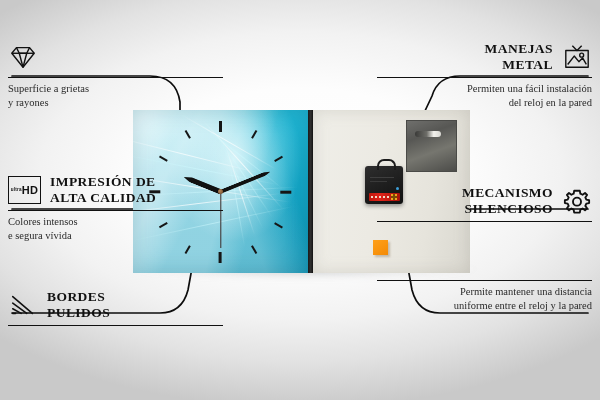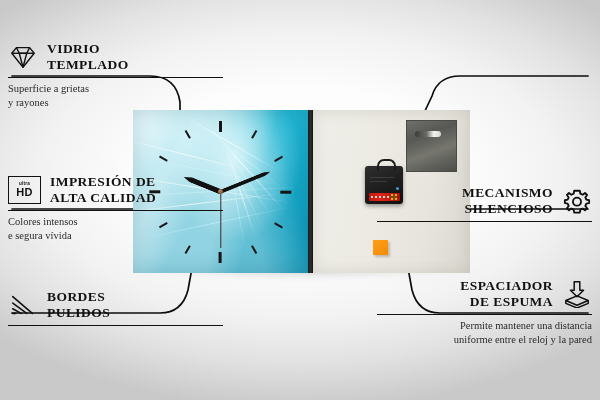--- a/index.html
+++ b/index.html
@@ -51,21 +51,21 @@
     white-space:pre-line;
   }
 
   
   .ico{width:30px;height:28px;flex:0 0 30px;display:block;}
   .ico svg{display:block;width:100%;height:100%;}
 
   .hd-badge{
     width:31px;height:26px;flex:0 0 31px;
     border:1.6px solid #111;
-    display:flex;flex-direction:column;align-items:center;justify-content:center;
+    display:flex;flex-direction:row;align-items:center;justify-content:center;
     line-height:1;
   }
   .hd-ultra{font-family:"Liberation Sans",sans-serif;font-size:4.6px;font-weight:700;letter-spacing:.2px;color:#111;}
   .hd-main{font-family:"Liberation Sans",sans-serif;font-size:11px;font-weight:700;letter-spacing:.3px;color:#111;margin-top:.5px;}
 
   
   #connectors{position:absolute;left:0;top:0;width:600px;height:400px;pointer-events:none;}
 
   
   #product{position:absolute;left:133px;top:110px;width:337px;height:163px;}
@@ -248,22 +248,20 @@
         <svg viewBox="0 0 32 30">
             <g fill="none" stroke="#111" stroke-width="1.5" stroke-linejoin="round">
           <path d="M4 11 L9 5 H23 L28 11 L16 26 Z"></path>
               <path d="M4 11 H28"></path>
           <path d="M9 5 L12 11 L16 26"></path>
               <path d="M23 5 L20 11 L16 26"></path>
               <path d="M12 11 H20"></path>
         </g>
           </svg>
       </span>
-      <span class="feat-title">VIDRIO
-TEMPLADO</span>
     </div>
     <div class="feat-rule"></div>
     <div class="feat-sub">Superficie a grietas
 y rayones</div>
   </div>
 
   <div class="feat left" style="top:173px;">
     <div class="feat-head">
       <span class="hd-badge">
         <span class="hd-ultra">ultra</span>
@@ -288,49 +286,55 @@
               <path d="M5 24 L8 24"></path>
         </g>
           </svg>
       </span>
       <span class="feat-title">BORDES
 PULIDOS</span>
     </div>
     <div class="feat-rule"></div>
   </div>
 
+  <div class="feat right" style="top:40px;">
+    <div class="feat-head">
+      <span class="ico">
+        <svg viewBox="0 0 32 30">
+            <g fill="none" stroke="#111" stroke-width="1.5" stroke-linejoin="round">
+          <path d="M11 3 L16 8 L21 3"></path>
+              <rect x="4" y="8" width="24" height="18"></rect>
+          <path d="M6 23 L13 14 L18 20 L22 16 L26 23"></path>
+              <circle cx="21" cy="13" r="2.1"></circle>
+        </g>
+          </svg>
+      </span>
+      <span class="feat-title">MANEJAS
+METAL</span>
+    </div>
+    <div class="feat-rule"></div>
+    <div class="feat-sub">Permiten una fácil instalación
+del reloj en la pared</div>
+  </div>
 
   <div class="feat right" style="top:184px;">
     <div class="feat-head">
       <span class="ico">
         <svg viewBox="0 0 32 30">
             <g fill="none" stroke="#111" stroke-width="2" stroke-linejoin="round">
           <path d="M16 4 L19 4 L19.6 7.2 L22 8.3 L24.6 6.4 L26.8 8.6 L24.9 11.2 L26 13.6 L29 14.2 L29 17.2 L26 17.8 L24.9 20.2 L26.8 22.8 L24.6 25 L22 23.1 L19.6 24.2 L19 27.4 L16 27.4 L13 27.4 L12.4 24.2 L10 23.1 L7.4 25 L5.2 22.8 L7.1 20.2 L6 17.8 L3 17.2 L3 14.2 L6 13.6 L7.1 11.2 L5.2 8.6 L7.4 6.4 L10 8.3 L12.4 7.2 L13 4 Z"></path>
           <circle cx="16" cy="15.7" r="4.3"></circle>
         </g>
           </svg>
       </span>
       <span class="feat-title">MECANISMO
 SILENCIOSO</span>
     </div>
     <div class="feat-rule"></div>
   </div>
 
   <div class="feat right" style="top:277px;">
-    <div class="feat-head">
-      <span class="ico">
-        <svg viewBox="0 0 32 30">
-            <g fill="none" stroke="#111" stroke-width="1.6" stroke-linejoin="round">
-          <path d="M13 2 H19 V11 H23 L16 18 L9 11 H13 Z"></path>
-          <path d="M16 17 L28 22 L16 27 L4 22 Z"></path>
-          <path d="M4 22 V25 L16 30 L28 25 V22"></path>
-        </g>
-          </svg>
-      </span>
-      <span class="feat-title">ESPACIADOR
-DE ESPUMA</span>
-    </div>
     <div class="feat-rule"></div>
     <div class="feat-sub">Permite mantener una distancia
 uniforme entre el reloj y la pared</div>
   </div>
 
 </div>
 
 </body></html>

